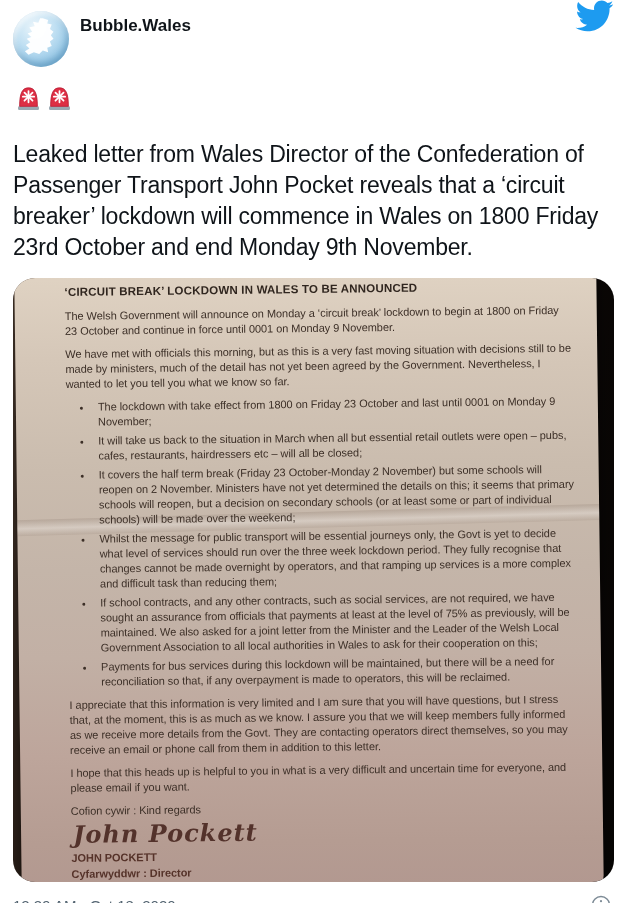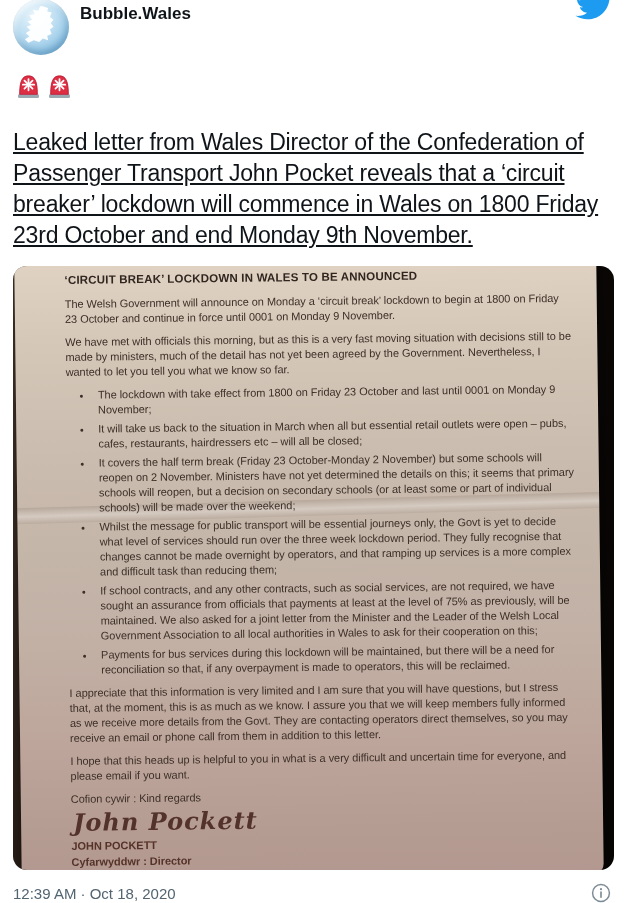--- a/index.html
+++ b/index.html
@@ -1,40 +1,40 @@
 <!DOCTYPE html>
 <html><head>
 <meta charset="utf-8">
 <style>
   * { margin:0; padding:0; box-sizing:border-box; }
   html,body { background:#ffffff; }
   body { font-family:"Liberation Sans", sans-serif; color:#0f1419; }
-  .page { position:relative; width:627px; height:903px; background:#fff; overflow:hidden; padding:0 13px; }
+  .page { position:relative; width:627px; height:903px; background:#fff; overflow:hidden; padding:12px 13px; }
 
   
   .header { position:relative; display:flex; align-items:flex-start; padding-top:0; height:58px; }
   .avatar { width:56px; height:56px; border-radius:50%; flex:0 0 56px; margin-top:-1px;
             background:radial-gradient(circle at 38% 28%, #eaf5fb 0%, #bfdff2 40%, #93c6e6 75%, #6fafd8 100%);
             box-shadow: inset -2px -4px 6px rgba(60,120,160,.45), inset 2px 3px 5px rgba(255,255,255,.8);
             display:flex; align-items:center; justify-content:center; cursor:pointer; }
   .names { margin-left:11px; padding-top:3px; }
   .author { font-size:17px; font-weight:700; color:#0f1419; line-height:22px; cursor:pointer; }
   .handle { font-size:16px; color:#536471; line-height:21px; cursor:pointer; }
   .bird { position:absolute; right:0px; top:-16px; width:40px; height:40px; cursor:pointer; }
 
   
   .exclusive-row { display:flex; align-items:center; margin-top:9px; height:36px; }
   .exclusive-text { font-size:26px; font-weight:400; letter-spacing:0.5px; color:#0f1419; }
   .siren { width:29px; height:29px; margin:0 1px; }
 
   
-  .tweet-body { margin-top:24px; font-size:23px; line-height:31px; color:#0f1419; width:600px; letter-spacing:-0.2px;text-decoration:underline; }
+  .tweet-body { margin-top:24px; font-size:23px; line-height:31px; color:#0f1419; width:600px; letter-spacing:-0.2px; }
 
   
-  .photo { position:relative; margin-top:15px; width:601px; height:604px; border-radius:14px; overflow:hidden;
+  .photo { position:relative; margin-top:15px; width:601px; height:604px; border-radius:22px; overflow:hidden;
            background:linear-gradient(100deg, #4a3a2f 0%, #241a14 18%, #120c09 45%, #070504 100%); }
   .paper { position:absolute; left:5px; right:14px; top:-9px; bottom:-9px;
            transform:rotate(-0.7deg); border-radius:12px;
            background:linear-gradient(180deg, #e0d3c3 0%, #d5c7b8 14%, #cabcae 32%, #c4b5a9 48%, #c2b0a5 62%, #bda59b 78%, #b59c92 92%, #b29890 100%);
            box-shadow:0 0 18px rgba(0,0,0,.5); padding:13px 24px 0 50px; }
   .crease { position:absolute; left:0; right:0; top:243px; height:16px; transform:rotate(-0.9deg);
             background:linear-gradient(180deg, rgba(96,76,64,.16) 0%, rgba(255,255,255,.26) 55%, rgba(96,76,64,.10) 100%); }
   .letter { position:relative; color:#3c2f27; font-size:11px; line-height:15px; letter-spacing:-0.05px; }
   .letter-title { font-size:11.5px; font-weight:700; color:#30261f; letter-spacing:0.2px; margin-bottom:9px; }
   .letter p { margin-bottom:8px; }

